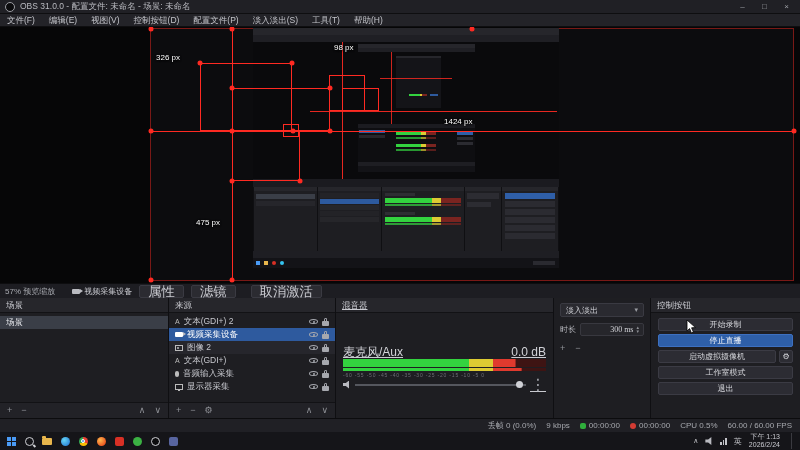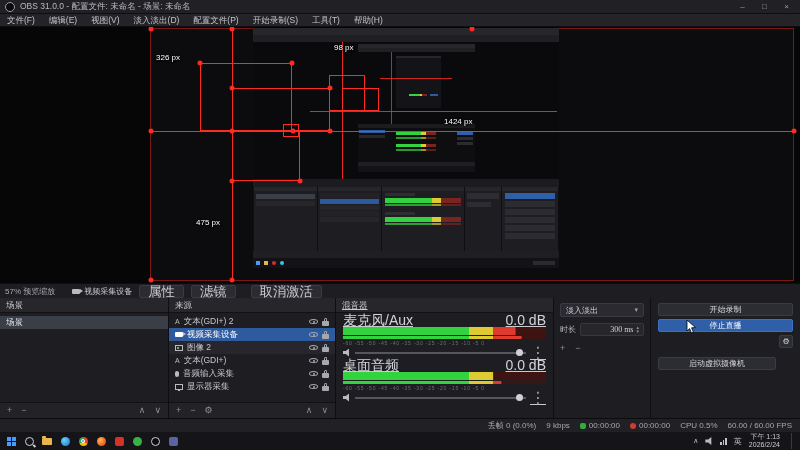--- a/index.html
+++ b/index.html
@@ -47,21 +47,21 @@
   .i-lock::before{content:"";position:absolute;left:1.5px;top:-3px;width:3px;height:3px;border:1px solid #a6a8ae;border-bottom:none;border-radius:2px 2px 0 0;box-sizing:border-box;}
   .i-img{width:8px;height:6px;border:1px solid #bbb;display:inline-block;position:relative;box-sizing:border-box;}
   .i-img::after{content:"";position:absolute;left:1px;top:1px;width:2px;height:2px;border-radius:50%;background:#bbb;}
   .i-mic{width:4px;height:6px;background:#bbb;border-radius:2px;display:inline-block;}
   .i-mon{width:8px;height:6px;border:1px solid #bbb;display:inline-block;box-sizing:border-box;position:relative;}
   .i-mon::after{content:"";position:absolute;left:2px;bottom:-2px;width:2px;height:1px;background:#bbb;}
   .i-txt{font-size:7px;color:#bbb;line-height:7px;}
   .i-spk{display:inline-block;width:8px;height:8px;background:#b9bac0;clip-path:polygon(0 30%,35% 30%,75% 0,75% 100%,35% 70%,0 70%);}
   
   .mix-ch{padding:3px 7px 0 7px;}
-  .mix-head{display:flex;justify-content:space-between;font-size:14px;color:#d2d3d8;line-height:9px;}
+  .mix-head{display:flex;justify-content:space-between;font-size:12px;color:#d2d3d8;line-height:9px;margin-top:32px;}
   .meter{height:8px;margin-top:2px;position:relative;background:linear-gradient(to right,#12391a 0 62%,#3e3a12 62% 74%,#3e1413 74% 100%);}
   .meter.thin{height:3px;margin-top:1px;}
   .meter .lit{position:absolute;inset:0;background:linear-gradient(to right,#33d33f 0 62%,#ddcb33 62% 74%,#e03a2e 74% 100%);}
   .scale{margin-top:1px;font-size:5px;letter-spacing:.8px;color:#6d6f76;white-space:nowrap;overflow:hidden;}
   .fader{display:flex;align-items:center;gap:4px;height:11px;margin-top:1px;color:#9fa1a7;}
   .track{flex:1;height:2px;background:#55575e;position:relative;}
   .track::after{content:"";position:absolute;left:96%;top:-2.5px;width:7px;height:7px;margin-left:-3px;border-radius:50%;background:#d0d1d6;}
   
   .tr-select{margin:5px 6px 0;height:14px;background:#2a2a30;border:1px solid #3a3a42;border-radius:2px;display:flex;align-items:center;padding:0 5px;font-size:8px;color:#d2d3d8;box-sizing:border-box;}
   .tr-dur{margin:6px 6px 0;display:flex;align-items:center;gap:4px;font-size:8px;color:#b9bac0;font-family:Liberation Serif, serif;}
@@ -104,23 +104,23 @@
     <span style="flex:1;">OBS 31.0.0 - 配置文件: 未命名 - 场景: 未命名</span>
     <span class="win-ctl">–</span>
     <span class="win-ctl">□</span>
     <span class="win-ctl">×</span>
   </div>
 
   <div id="menubar">
     <span class="menu-item">文件(F)</span>
     <span class="menu-item">编辑(E)</span>
     <span class="menu-item">视图(V)</span>
-    <span class="menu-item">淡入淡出(D)</span>
+    <span class="menu-item">控制按钮(D)</span>
     <span class="menu-item">配置文件(P)</span>
-    <span class="menu-item">开始录制(S)</span>
+    <span class="menu-item">淡入淡出(S)</span>
     <span class="menu-item">工具(T)</span>
     <span class="menu-item">帮助(H)</span>
   </div>
 
   <div id="preview">
     <div id="canvas"></div>
 
     <div class="abs" style="left:253px;top:1px;width:306px;height:240px;background:#101013;">
       <div class="abs m-title" style="left:0;top:0;width:306px;height:7px;"></div>
       <div class="abs m-menu" style="left:0;top:7px;width:306px;height:7px;"></div>
@@ -378,28 +378,31 @@
           </span>
         </div>
         <div class="tr-icons">
           <span>+</span>
           <span>−</span>
         </div>
       </div>
     </div>
 
     <div class="panel" style="width:149px;">
+      <div class="panel-h">控制按钮</div>
       <div class="panel-b">
         <div class="ctl-stack">
           <div class="cbtn">开始录制</div>
           <div class="cbtn primary">停止直播</div>
           <div style="display:flex;gap:3px;">
-            <div class="cbtn" style="flex:1;margin-top:22px;">启动虚拟摄像机</div>
+            <div class="cbtn" style="flex:1;">启动虚拟摄像机</div>
             <div class="cbtn" style="width:14px;flex:none;">⚙</div>
           </div>
+          <div class="cbtn">工作室模式</div>
+          <div class="cbtn">退出</div>
         </div>
       </div>
     </div>
   </div>
 
   <div id="statusbar">
     <span class="st-item">
         <span>丢帧 0 (0.0%)</span>
       </span>
     <span class="st-item">

